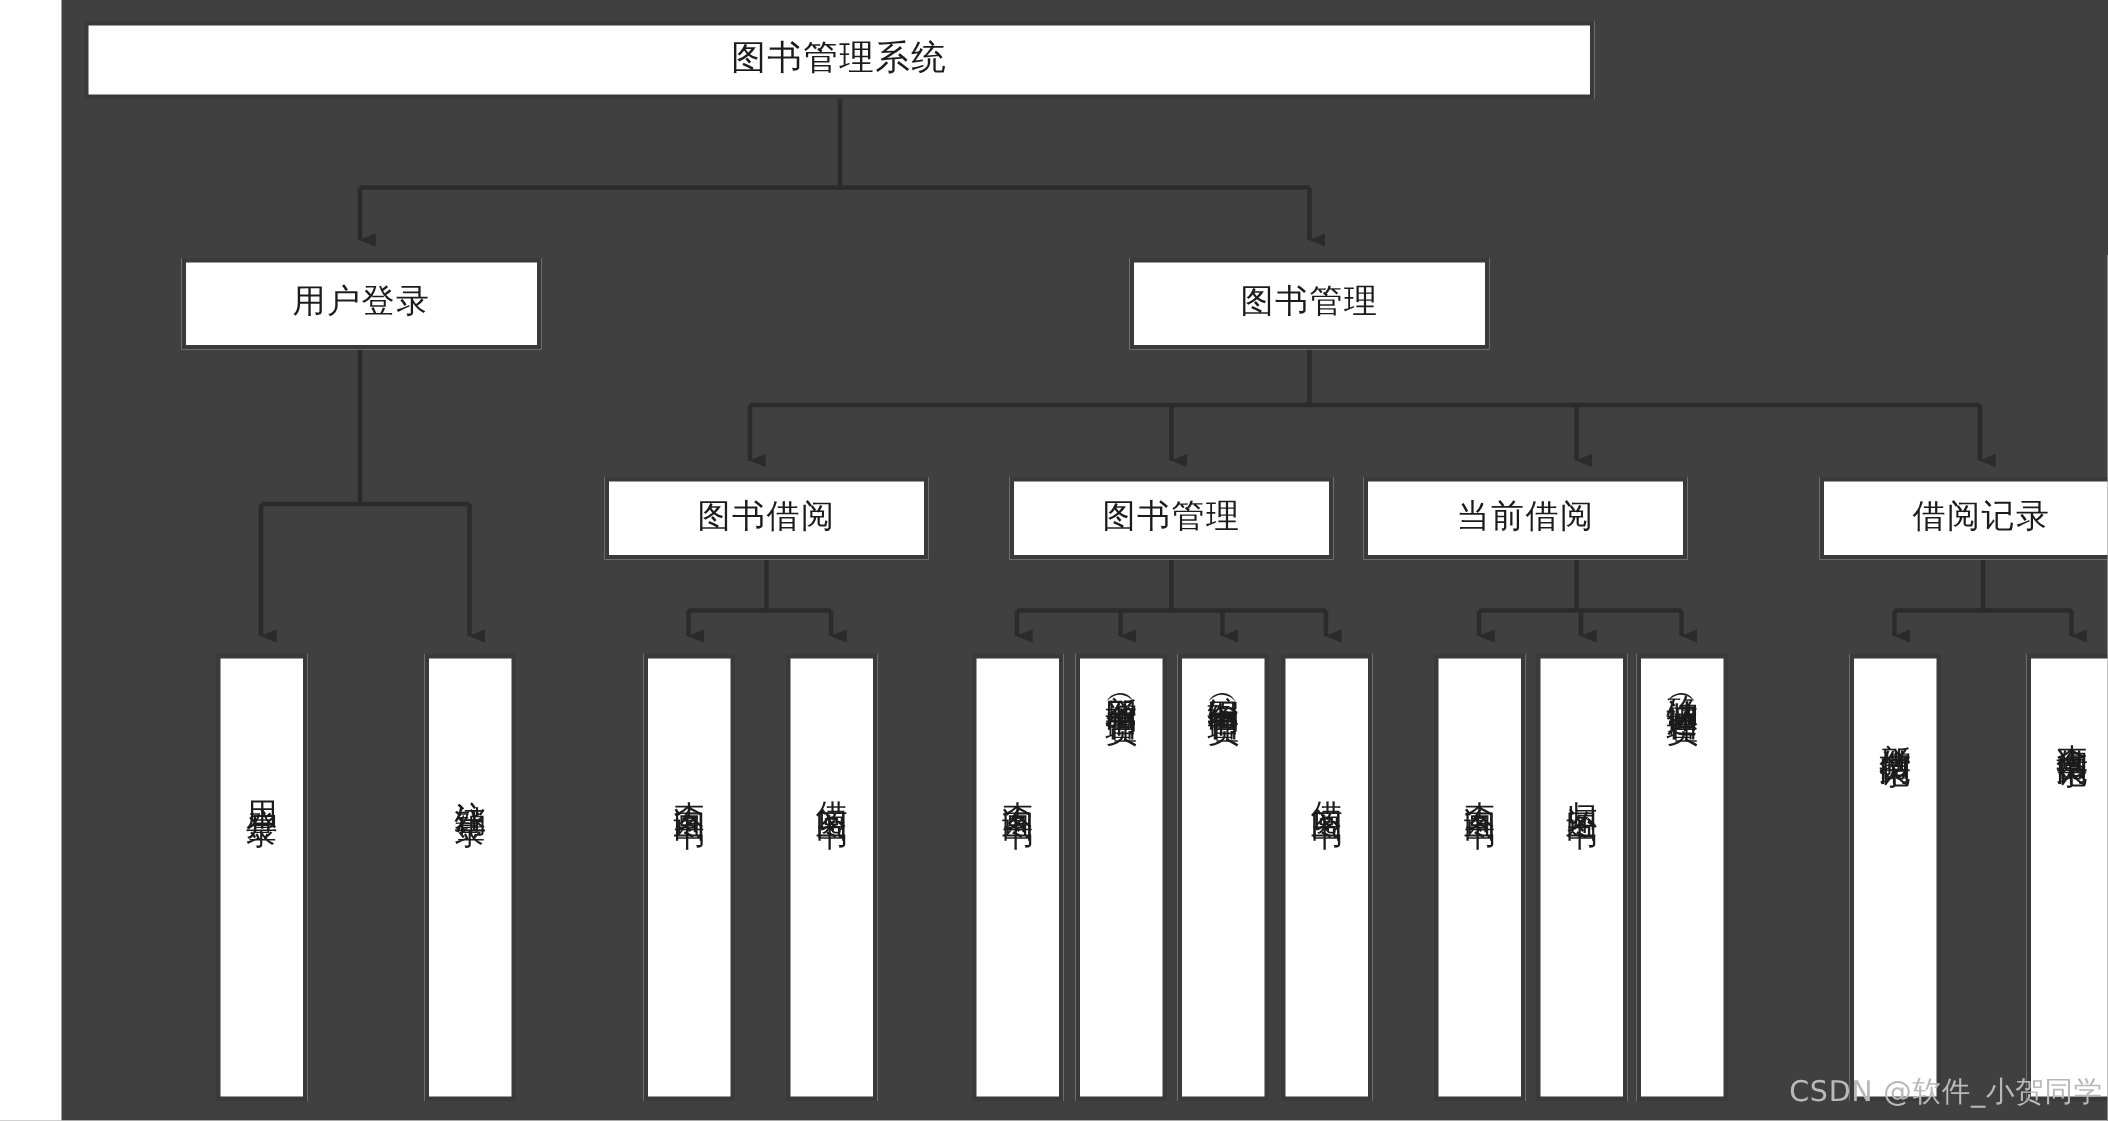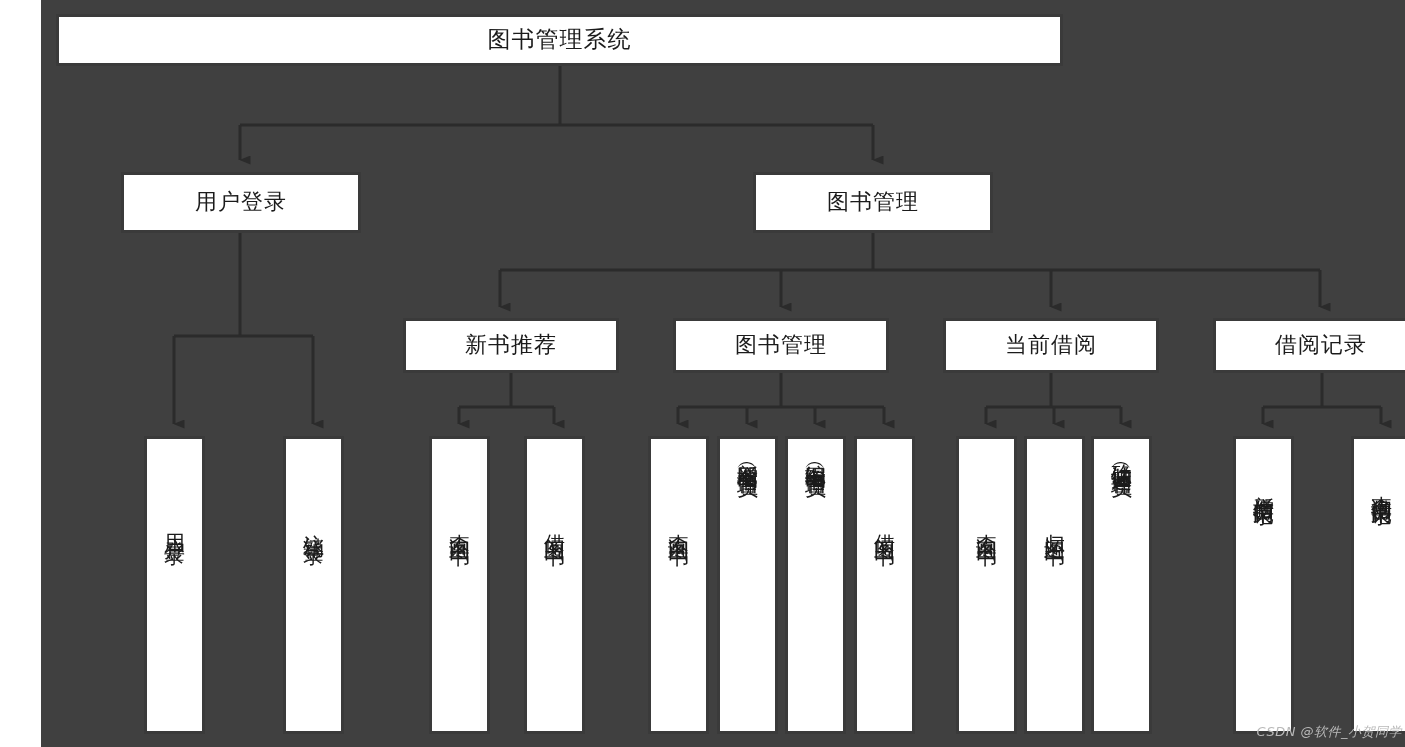--- a/index.html
+++ b/index.html
@@ -68,25 +68,24 @@
     white-space: nowrap;
     text-align: center;
   }
   .node.leaf.tall-text .node-label {
     letter-spacing: 2px;
   }
   .watermark {
     position: absolute;
     right: 10px;
     bottom: 6px;
-    font-size: 13px;
+    font-size: 19px;
     color: #b9b9b9;
     letter-spacing: 0.5px;
     white-space: nowrap;
-    font-style: italic;
   }
 </style>
 </head>
 <body>
 
 <div id="diagram-root">
 
   <svg id="connectors" viewBox="0 0 1405 747" xmlns="http://www.w3.org/2000/svg">
     <defs>
       <marker id="arrowhead" markerWidth="9" markerHeight="11" refX="4.5" refY="10.5" orient="auto" markerUnits="userSpaceOnUse">
@@ -142,26 +141,26 @@
   </div>
 
   <div class="node level1" style="left:80px; top:172px; width:240px; height:61px;">
     <span class="node-label">用户登录</span>
   </div>
   <div class="node level1" style="left:712px; top:172px; width:240px; height:61px;">
     <span class="node-label">图书管理</span>
   </div>
 
   <div class="node level2" style="left:362px; top:318px; width:216px; height:55px;">
-    <span class="node-label">新书推荐</span>
+    <span class="node-label">图书借阅</span>
   </div>
   <div class="node level2" style="left:632px; top:318px; width:216px; height:55px;">
     <span class="node-label">图书管理</span>
   </div>
-  <div class="node level2" style="left:902px; top:318px; width:216px; height:55px;">
+  <div class="node level2" style="left:868px; top:318px; width:216px; height:55px;">
     <span class="node-label">当前借阅</span>
   </div>
   <div class="node level2" style="left:1172px; top:318px; width:216px; height:55px;align-items:center;">
     <span class="node-label">借阅记录</span>
   </div>
 
   <div class="node leaf" style="left:103px; top:436px; width:61px; height:298px; padding-top:78px;">
     <span class="node-label">用户登录</span>
   </div>
   <div class="node leaf" style="left:242px; top:436px; width:61px; height:298px; padding-top:78px;">

